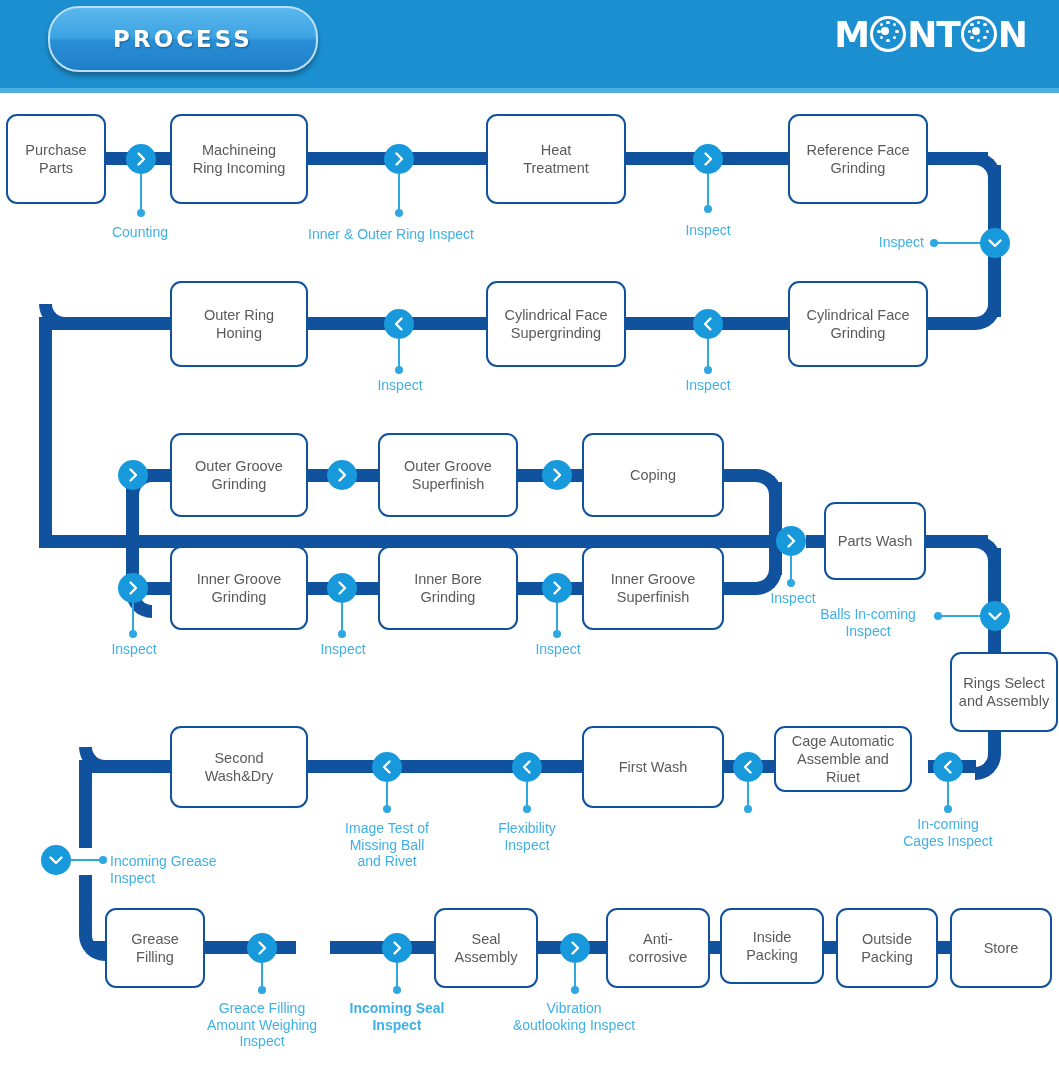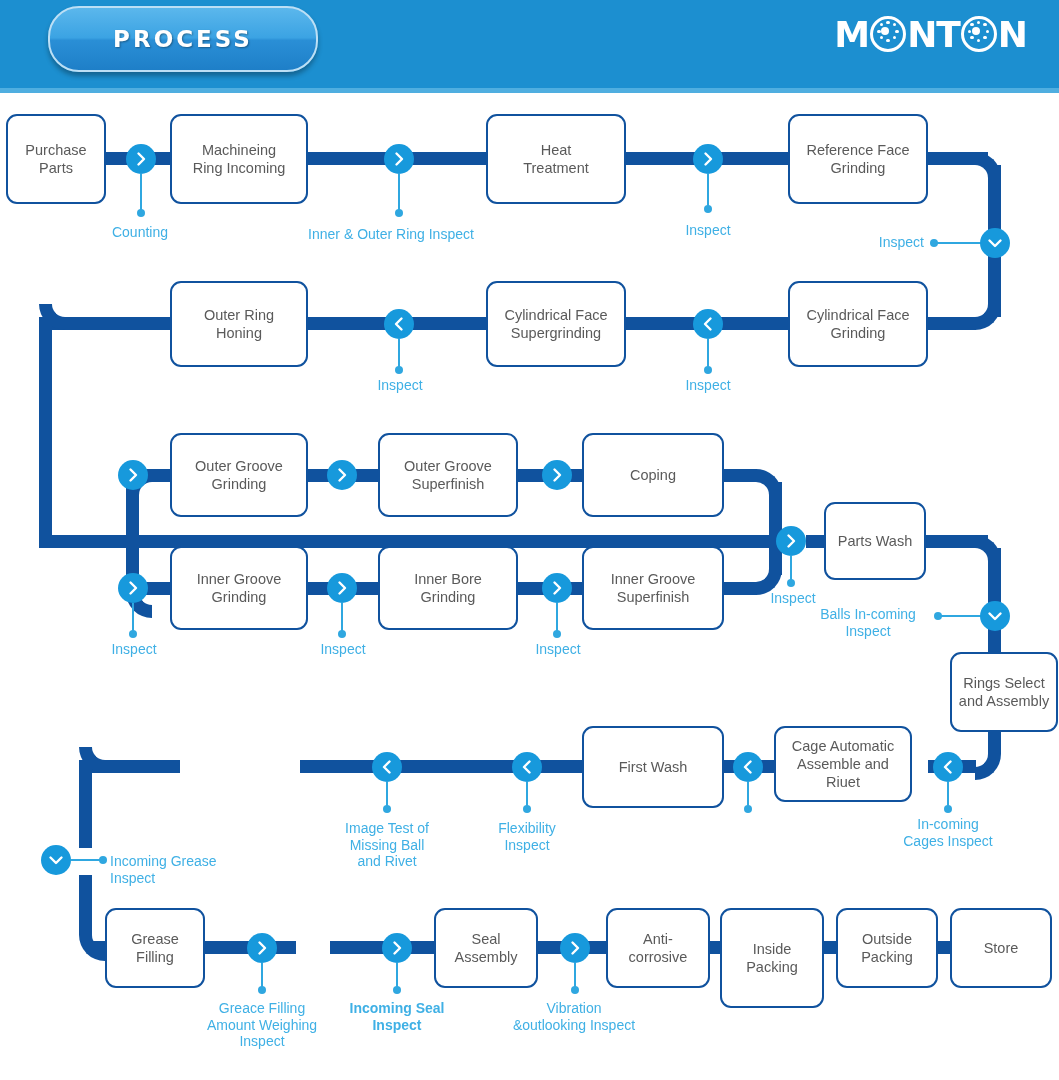--- a/index.html
+++ b/index.html
@@ -311,22 +311,23 @@
   <div class="seg seg-v" style="left:988px;top:732px;height:22px;"></div>
   <div class="elbow el-br" style="left:975px;top:754px;width:13px;height:13px;"></div>
   <div class="seg seg-h" style="left:928px;top:760px;width:48px;"></div>
   <div class="seg seg-h" style="left:718px;top:760px;width:90px;"></div>
   <div class="seg seg-h" style="left:512px;top:760px;width:96px;"></div>
   <div class="seg seg-h" style="left:300px;top:760px;width:212px;"></div>
   <div class="seg seg-h" style="left:92px;top:760px;width:88px;"></div>
   <div class="elbow el-bl" style="left:79px;top:747px;width:13px;height:13px;"></div>
   <div class="seg seg-v" style="left:79px;top:760px;height:88px;"></div>
 
+  <div class="node" style="left:170px;top:726px;width:138px;height:82px;">Second<br>Wash&amp;Dry</div>
   <div class="node" style="left:582px;top:726px;width:142px;height:82px;">First Wash</div>
-  <div class="node" style="left:774px;top:726px;width:138px;height:76px;">Cage Automatic<br>Assemble and Riuet</div>
+  <div class="node" style="left:774px;top:726px;width:138px;height:66px;">Cage Automatic<br>Assemble and Riuet</div>
 
   <div class="chev" style="left:933px;top:752px;">
     <svg width="16" height="16" viewBox="0 0 16 16">
         <path d="M10.5 2.5 L5 8 L10.5 13.5" fill="none" stroke="#fff" stroke-width="2.4" stroke-linecap="round" stroke-linejoin="round"></path>
       </svg>
   </div>
   <div class="stem" style="left:947px;top:782px;height:26px;"></div>
   <div class="dot" style="left:944px;top:805px;"></div>
   <div class="cap" style="left:884px;top:816px;width:128px;">In-coming<br>Cages Inspect</div>
 
@@ -371,21 +372,21 @@
   <div class="seg seg-h" style="left:200px;top:941px;width:96px;"></div>
   <div class="seg seg-h" style="left:330px;top:941px;width:108px;"></div>
   <div class="seg seg-h" style="left:532px;top:941px;width:76px;"></div>
   <div class="seg seg-h" style="left:704px;top:941px;width:26px;"></div>
   <div class="seg seg-h" style="left:818px;top:941px;width:26px;"></div>
   <div class="seg seg-h" style="left:932px;top:941px;width:22px;"></div>
 
   <div class="node" style="left:105px;top:908px;width:100px;height:80px;">Grease<br>Filling</div>
   <div class="node" style="left:434px;top:908px;width:104px;height:80px;">Seal<br>Assembly</div>
   <div class="node" style="left:606px;top:908px;width:104px;height:80px;">Anti-<br>corrosive</div>
-  <div class="node" style="left:720px;top:908px;width:104px;height:100px;">Inside<br>Packing</div>
+  <div class="node" style="left:720px;top:908px;width:104px;height:76px;">Inside<br>Packing</div>
   <div class="node" style="left:836px;top:908px;width:102px;height:80px;">Outside<br>Packing</div>
   <div class="node" style="left:950px;top:908px;width:102px;height:80px;">Store</div>
 
   <div class="chev" style="left:247px;top:933px;">
     <svg width="16" height="16" viewBox="0 0 16 16">
         <path d="M5.5 2.5 L11 8 L5.5 13.5" fill="none" stroke="#fff" stroke-width="2.4" stroke-linecap="round" stroke-linejoin="round"></path>
       </svg>
   </div>
   <div class="stem" style="left:261px;top:963px;height:26px;"></div>
   <div class="dot" style="left:258px;top:986px;"></div>

